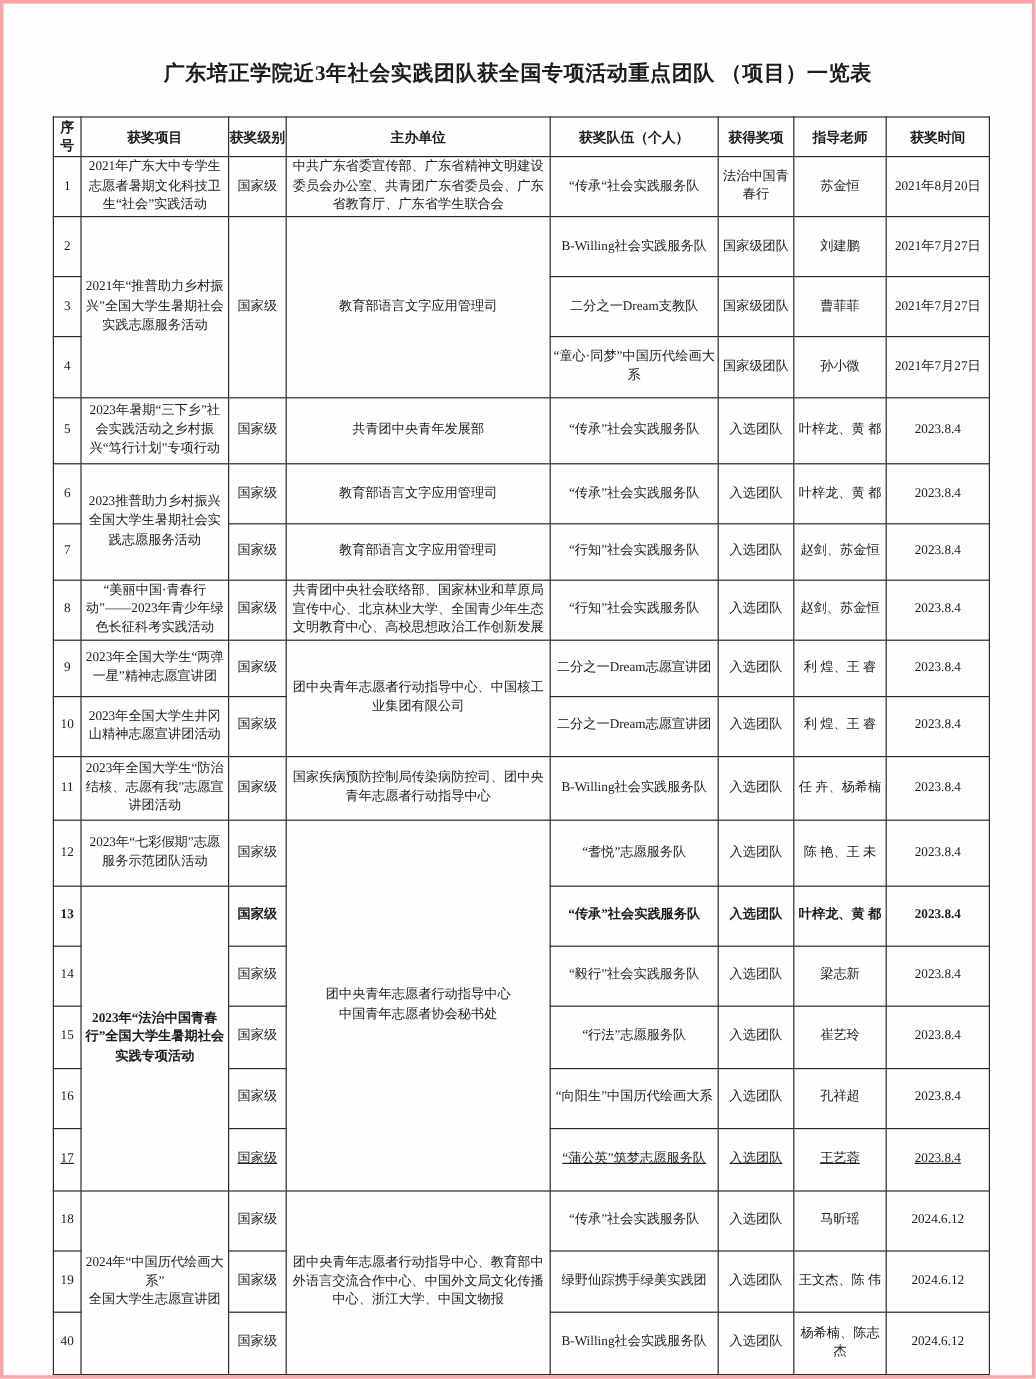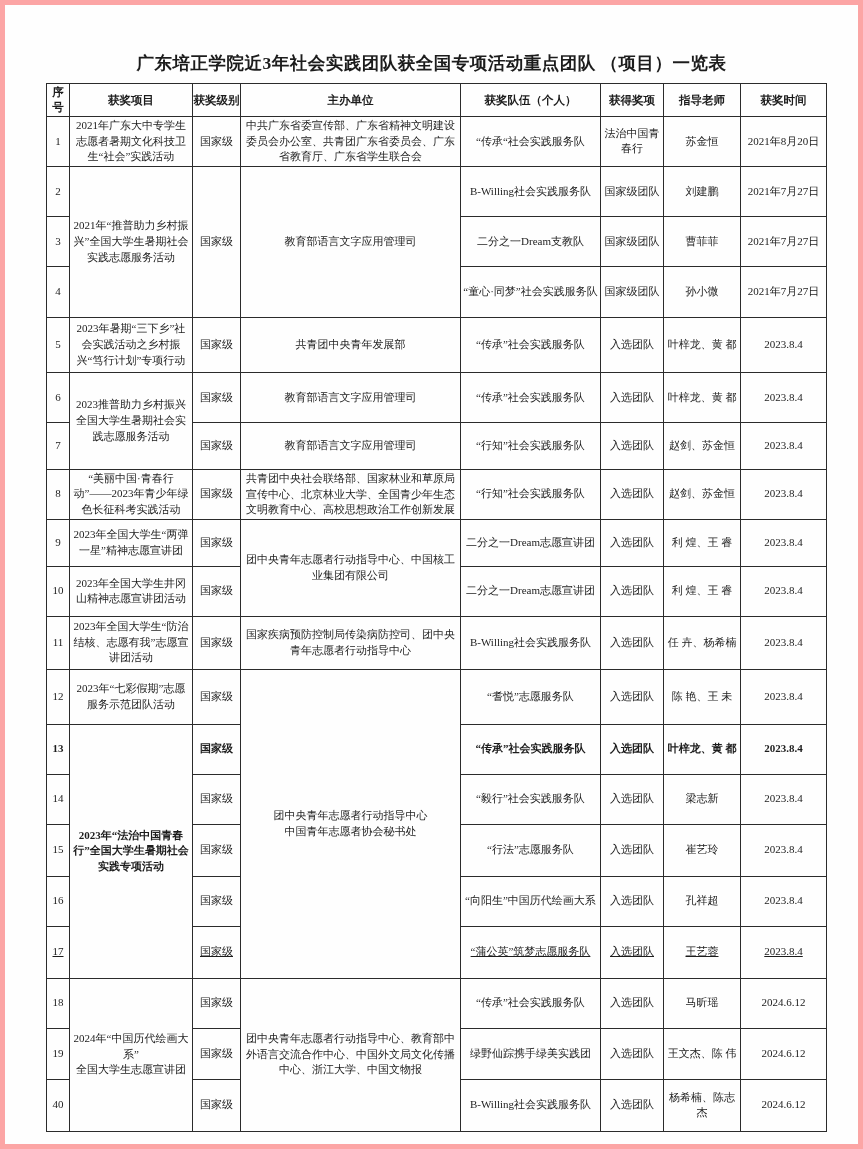--- a/index.html
+++ b/index.html
@@ -1,34 +1,34 @@
 <!DOCTYPE html>
 <html><head>
 <meta charset="utf-8">
 <style>
   html,body{margin:0;padding:0;background:#ffffff;}
   .page{
     position:relative;
     width:863px;height:1149px;
     box-sizing:border-box;
     background:#fefefe;
-    border:5px solid #fca5a5;
+    border:3px solid #fca5a5;
     font-family:"Liberation Serif","DejaVu Serif",serif;
     color:#1c1c1c;
     overflow:hidden;
   }
   .title{
     margin-top:46px;
     text-align:center;
     font-size:17.5px;
     font-weight:bold;
     letter-spacing:0.5px;
   }
   table.awards{
-    margin:8px 0 0 41px;
+    margin:24px 0 0 41px;
     border-collapse:collapse;
     table-layout:fixed;
     width:780px;
     border-radius:25px;
   }
   table.awards th, table.awards td{
     border:1px solid #2b2b2b;
     text-align:center;
     vertical-align:middle;
     padding:1px 2px;
@@ -147,21 +147,21 @@
           </td>
           <td class="col-date">
             <div class="cell-in">2021年7月27日</div>
           </td>
         </tr>
         <tr style="height: 51px;">
           <td class="col-seq">
             <div class="cell-in">4</div>
           </td>
           <td class="col-team">
-            <div class="cell-in">“童心·同梦”社会实践服务队</div>
+            <div class="cell-in">“童心·同梦”中国历代绘画大系</div>
           </td>
           <td class="col-award">
             <div class="cell-in">国家级团队</div>
           </td>
           <td class="col-teacher">
             <div class="cell-in">孙小微</div>
           </td>
           <td class="col-date">
             <div class="cell-in">2021年7月27日</div>
           </td>

